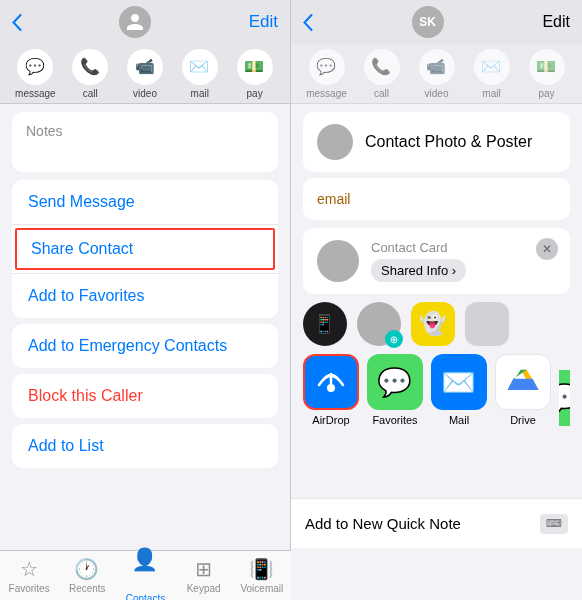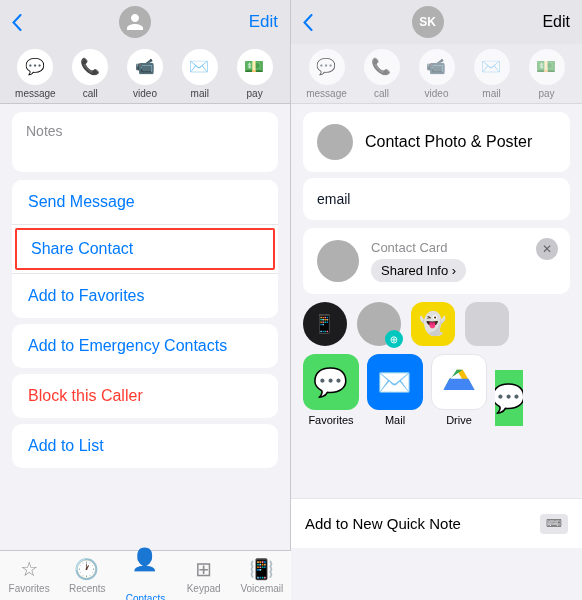--- a/index.html
+++ b/index.html
@@ -241,21 +241,21 @@
 
     .email-row {
       background: white;
       margin: 6px 12px 0 12px;
       border-radius: 10px;
       padding: 12px 14px;
     }
 
     .email-label {
       font-size: 14px;
-      color: #0f172a;
+      color: #a16207;
     }
 
     .contact-card-row {
       background: white;
       margin: 8px 12px 0 12px;
       border-radius: 10px;
       padding: 12px 14px;
       display: flex;
       align-items: center;
       gap: 12px;
@@ -539,20 +539,31 @@
       <div style="position:absolute; bottom:-2px; right:-2px; width:18px; height:18px; background:#00c7be; border-radius:50%; display:flex; align-items:center; justify-content:center; font-size:10px; color:white;">⊕</div>
     </div>
 
     <div style="width:44px; height:44px; background:#f5d800; border-radius:12px; display:flex; align-items:center; justify-content:center; font-size:22px;">👻</div>
 
     <div style="width:44px; height:44px; background:#d1d1d6; border-radius:12px;"></div>
   </div>
 
   <div class="share-row">
 
+    <div class="share-btn-item">
+      <div style="width:56px; height:56px; border-radius:12px; background:#007aff; border: 2px solid #ff3b30; display:flex; align-items:center; justify-content:center;">
+        <svg width="32" height="32" viewBox="0 0 32 32">
+          <circle cx="16" cy="22" r="4" fill="white"></circle>
+          <path d="M16 18 L16 8" stroke="white" stroke-width="2.5" stroke-linecap="round"></path>
+          <path d="M8 14 Q16 4 24 14" fill="none" stroke="white" stroke-width="2.5" stroke-linecap="round"></path>
+          <path d="M4 19 Q16 1 28 19" fill="none" stroke="white" stroke-width="2.5" stroke-linecap="round"></path>
+        </svg>
+      </div>
+      <span class="share-btn-label">AirDrop</span>
+    </div>
 
     <div class="share-btn-item">
       <div style="width:56px; height:56px; border-radius:12px; background:#4cd964; display:flex; align-items:center; justify-content:center; font-size:28px;">💬</div>
       <span class="share-btn-label">Favorites</span>
     </div>
 
     <div class="share-btn-item">
       <div style="width:56px; height:56px; border-radius:12px; background:#007aff; display:flex; align-items:center; justify-content:center; font-size:28px;">✉️</div>
       <span class="share-btn-label">Mail</span>
     </div>

